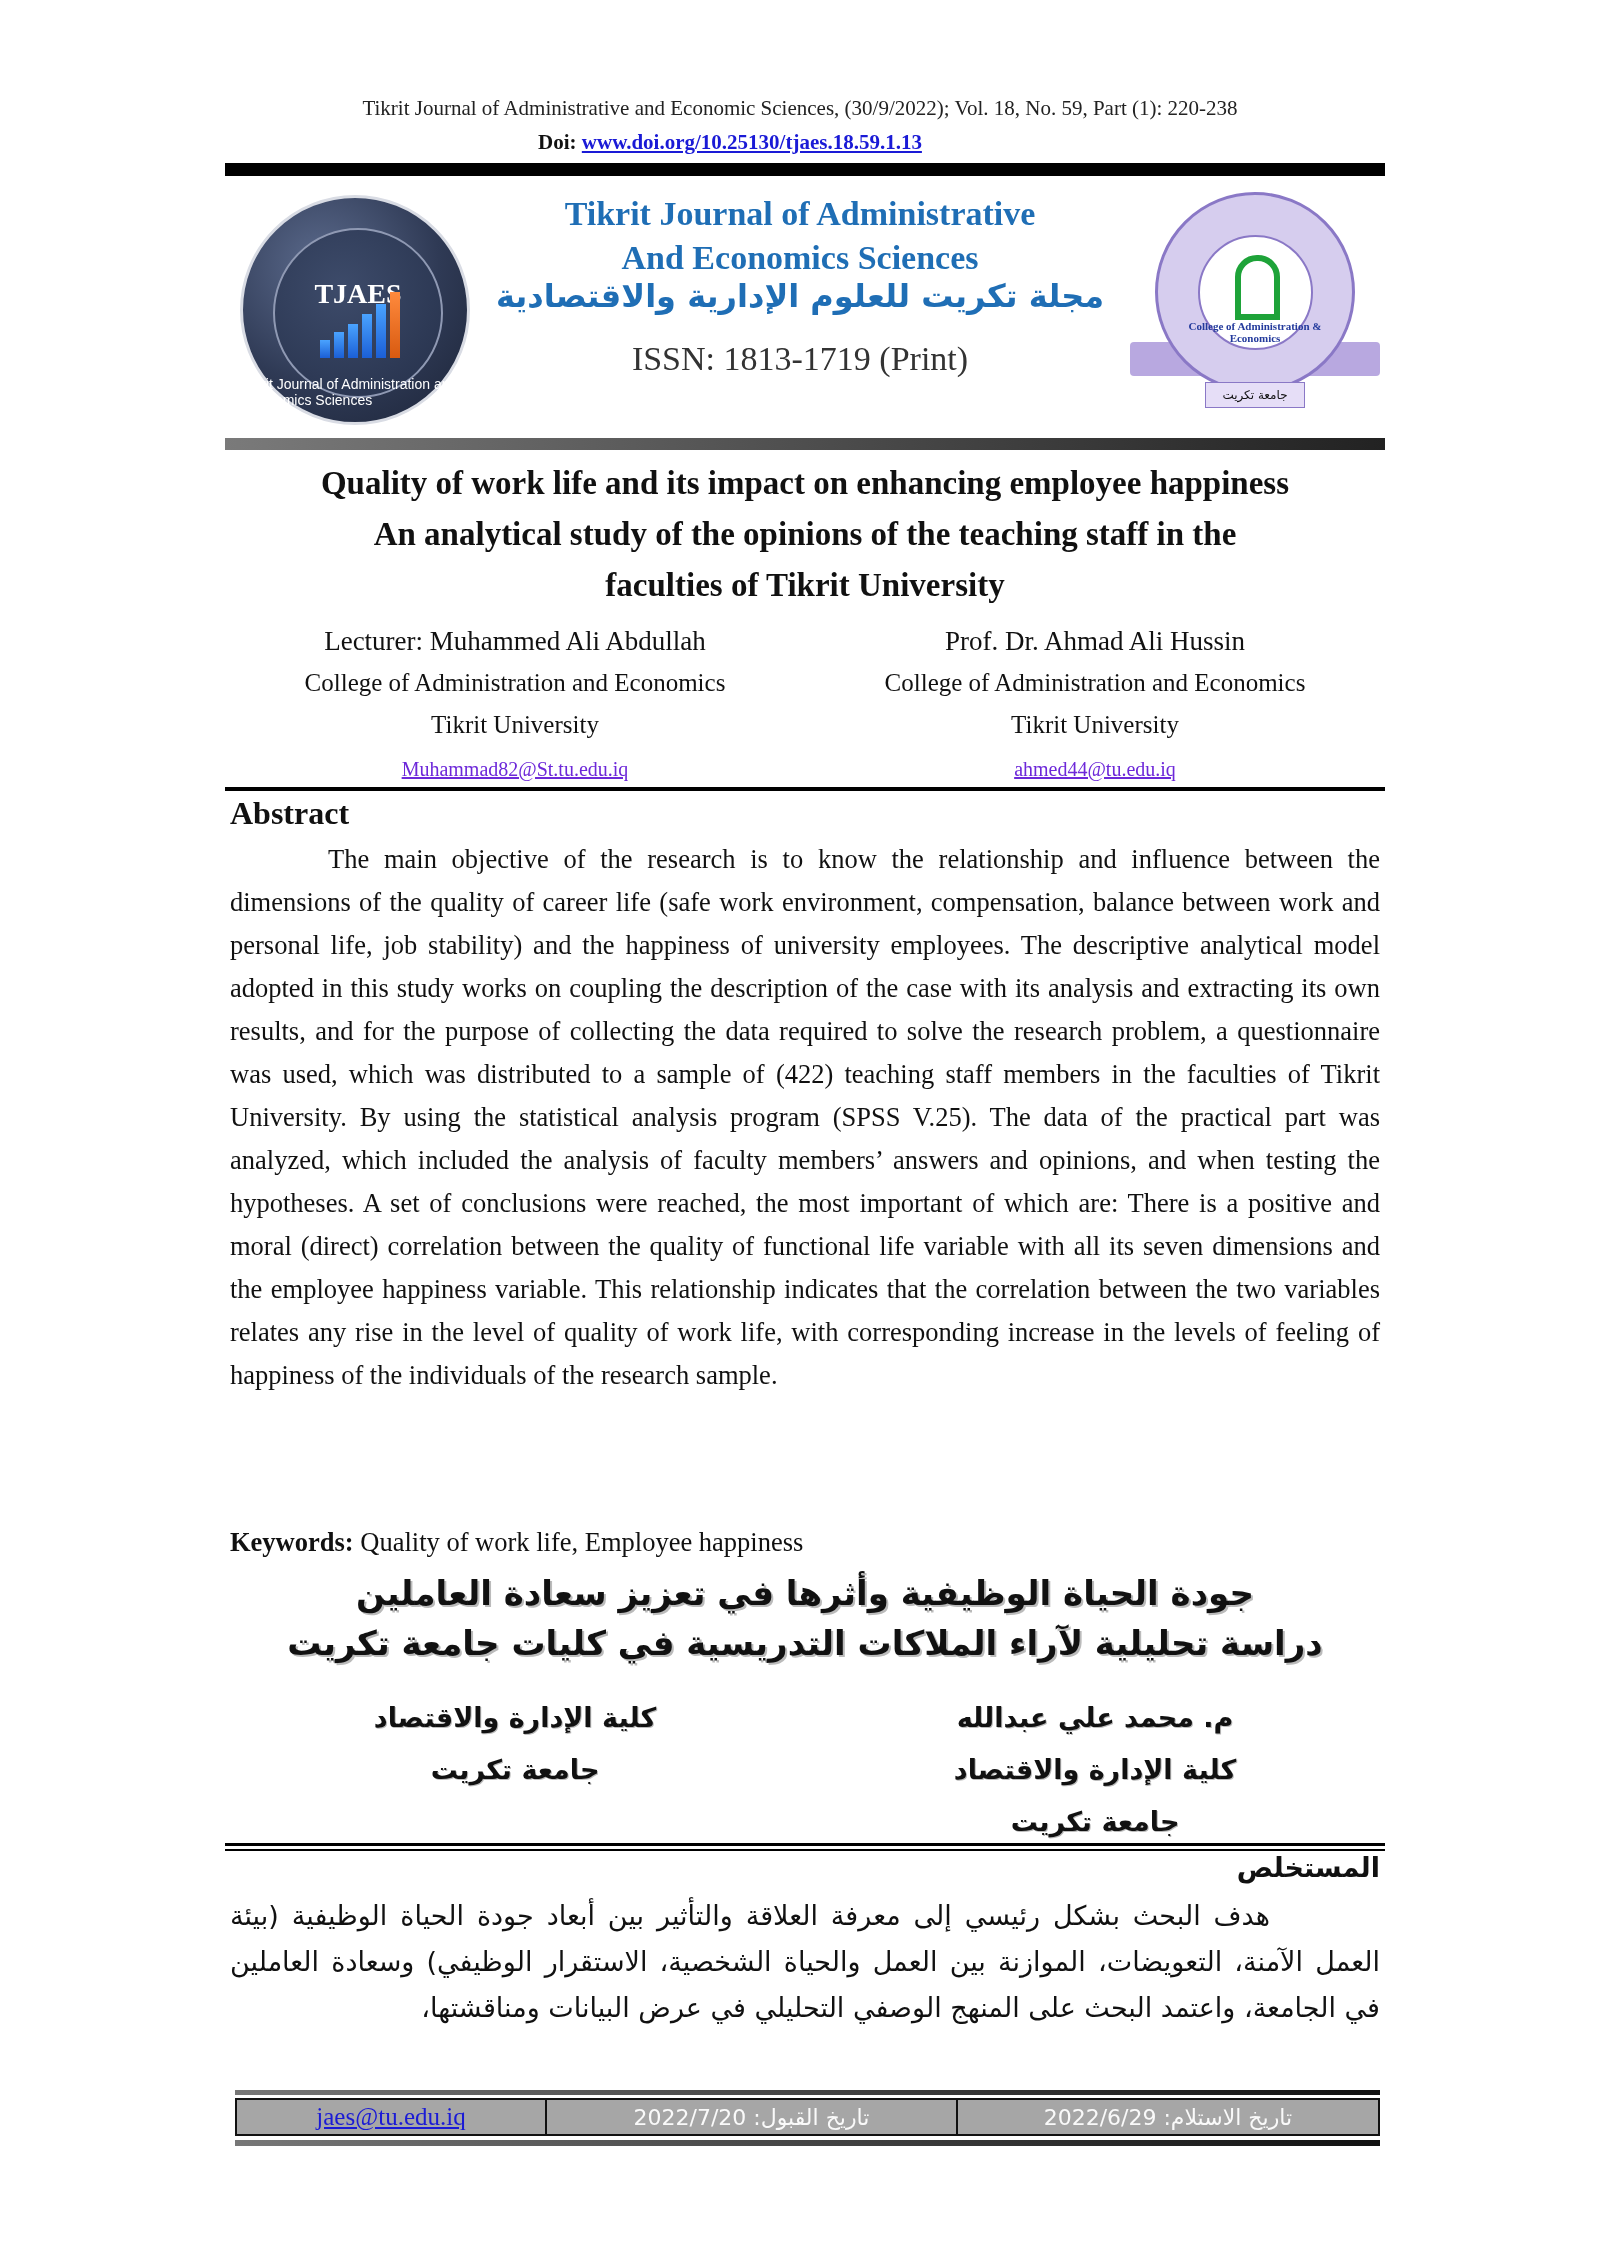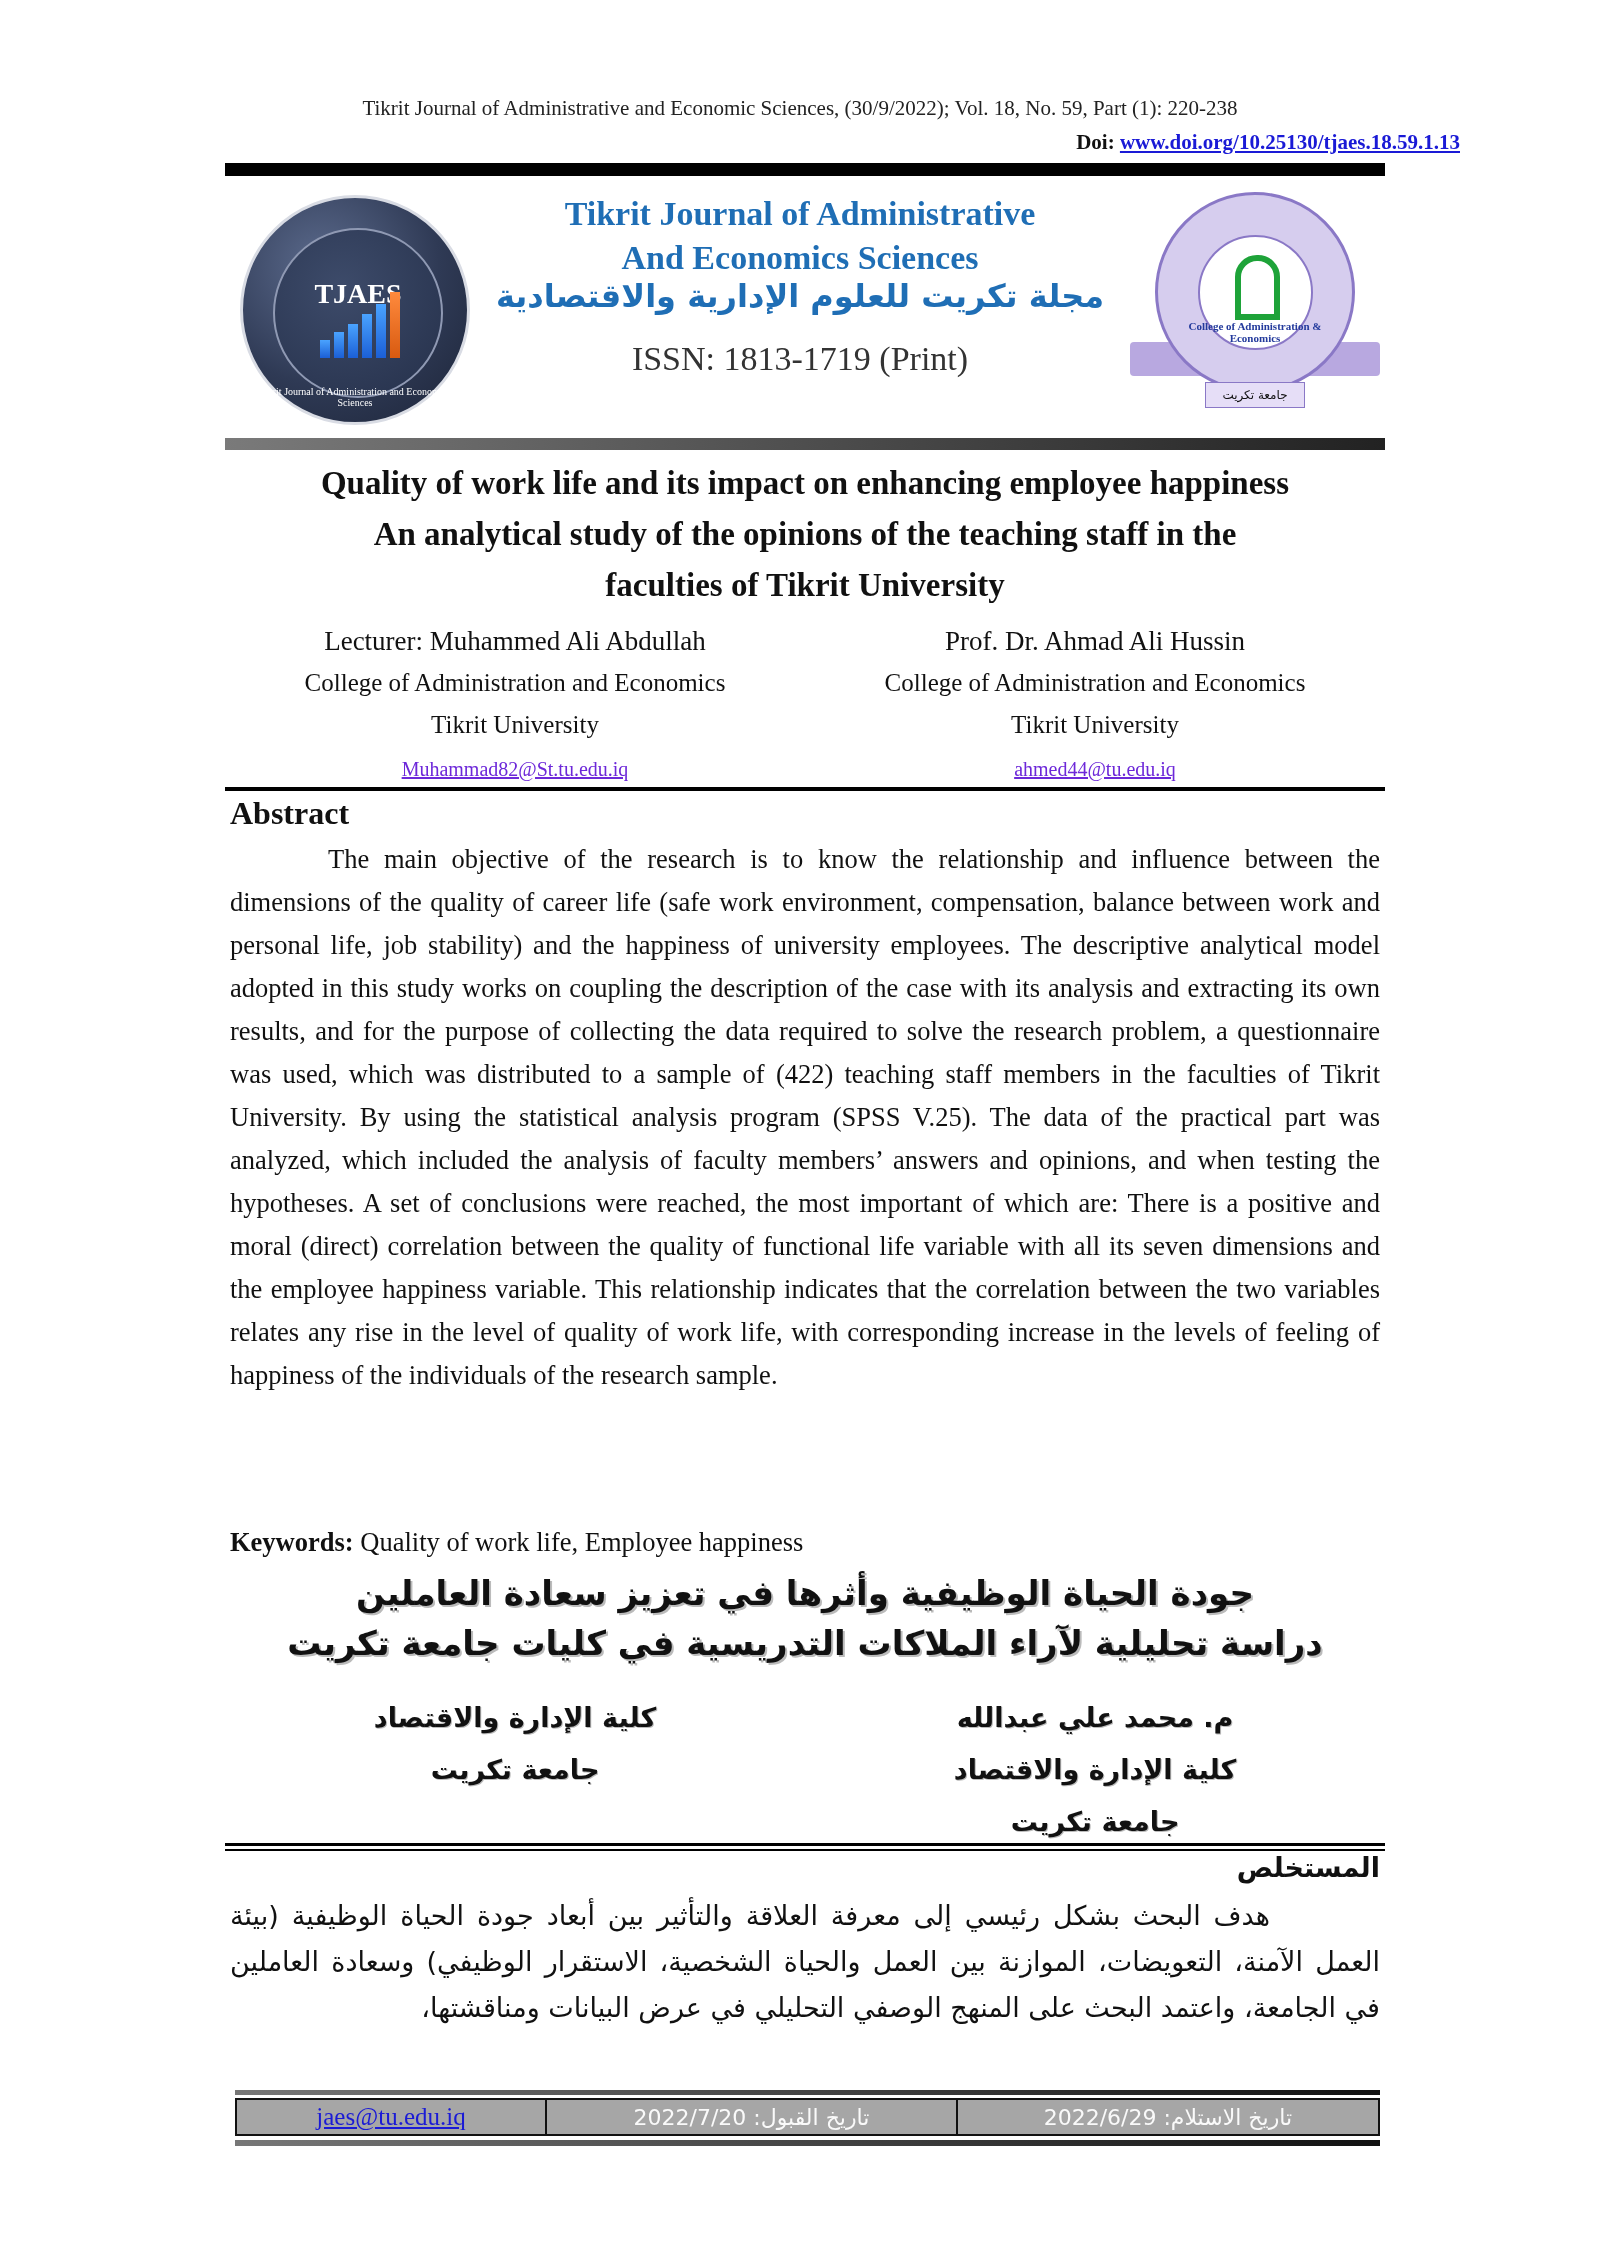--- a/index.html
+++ b/index.html
@@ -1,33 +1,33 @@
 <!DOCTYPE html>
 <html><head>
 <meta charset="utf-8">
 <style>
   * { box-sizing: border-box; margin: 0; padding: 0; }
   html, body { width: 1600px; height: 2263px; background: #ffffff; }
   body { position: relative; font-family: "Liberation Serif", "DejaVu Serif", serif; color: #111; overflow: hidden; }
 
   .running-head { position: absolute; top: 96px; left: 0; width: 1600px; text-align: center; font-size: 21px; color: #222; }
-  .doi-line { position: absolute; top: 130px; left: 0; width: 1460px; text-align: right; font-size: 21px; font-weight: bold; color: #111; }
+  .doi-line { position: absolute; top: 130px; left: 0; width: 1460px; text-align: center; font-size: 21px; font-weight: bold; color: #111; }
   .doi-line a { color: #1a1ad6; text-decoration: underline; }
 
   .top-bar { position: absolute; top: 163px; left: 225px; width: 1160px; height: 13px; background: #000; }
 
   .logo-left { position: absolute; top: 195px; left: 240px; width: 230px; height: 230px; border-radius: 50%;
     background: radial-gradient(circle at 35% 30%, #5b6a8c 0%, #2f3a55 55%, #1c2438 100%); border: 3px solid #d9dce4; }
   .logo-left .inner { position: absolute; top: 30px; left: 30px; width: 170px; height: 170px; border-radius: 50%;
     background: radial-gradient(circle at 40% 35%, #3d4b6a 0%, #25304a 100%); border: 2px solid #8f99b3; }
   .logo-left .abbr { position: absolute; top: 48px; width: 100%; text-align: center; color: #fff; font-size: 28px; font-weight: bold; }
   .logo-left .bars { position: absolute; left: 45px; bottom: 38px; width: 90px; height: 70px; display: flex; align-items: flex-end; gap: 4px; }
   .logo-left .bars span { display: block; width: 10px; background: linear-gradient(#4aa3ff, #1b5fd6); }
   .logo-left .bars span.last { background: linear-gradient(#ff8a3d, #d85a10); }
-  .logo-left .ring-text { position: absolute; bottom: 14px; width: 100%; text-align: center; color: #fff; font-size: 10px; font-family: Liberation Serif, serif; }
+  .logo-left .ring-text { position: absolute; bottom: 14px; width: 100%; color: #fff; font-size: 14px; font-family: Liberation Sans, sans-serif; }
 
   .journal-title { position: absolute; top: 192px; left: 480px; width: 640px; text-align: center; color: #1f6eb5; font-size: 34px; font-weight: bold; line-height: 44px; }
   .journal-title-ar { position: absolute; top: 277px; left: 480px; width: 640px; text-align: center; color: #1f6eb5; font-size: 32px; font-weight: bold; direction: rtl; font-family: "DejaVu Sans", sans-serif; }
   .issn { position: absolute; top: 340px; left: 480px; width: 640px; text-align: center; color: #333; font-size: 34px; }
 
   .logo-right { position: absolute; top: 192px; left: 1130px; width: 250px; height: 230px; }
   .logo-right .circle { position: absolute; left: 25px; top: 0; width: 200px; height: 200px; border-radius: 50%; background: #d6cdee; border: 3px solid #8a78c6; }
   .logo-right .circle .core { position: absolute; left: 40px; top: 40px; width: 115px; height: 115px; border-radius: 50%; background: #fff; border: 2px solid #8a78c6; }
   .logo-right .circle .arch { position: absolute; left: 35px; top: 18px; width: 45px; height: 65px; border-radius: 22px 22px 0 0; border: 6px solid #1ea339; }
   .logo-right .ribbon { position: absolute; left: 0; top: 150px; width: 250px; height: 34px; background: #b8a8e0; border-radius: 4px; }

